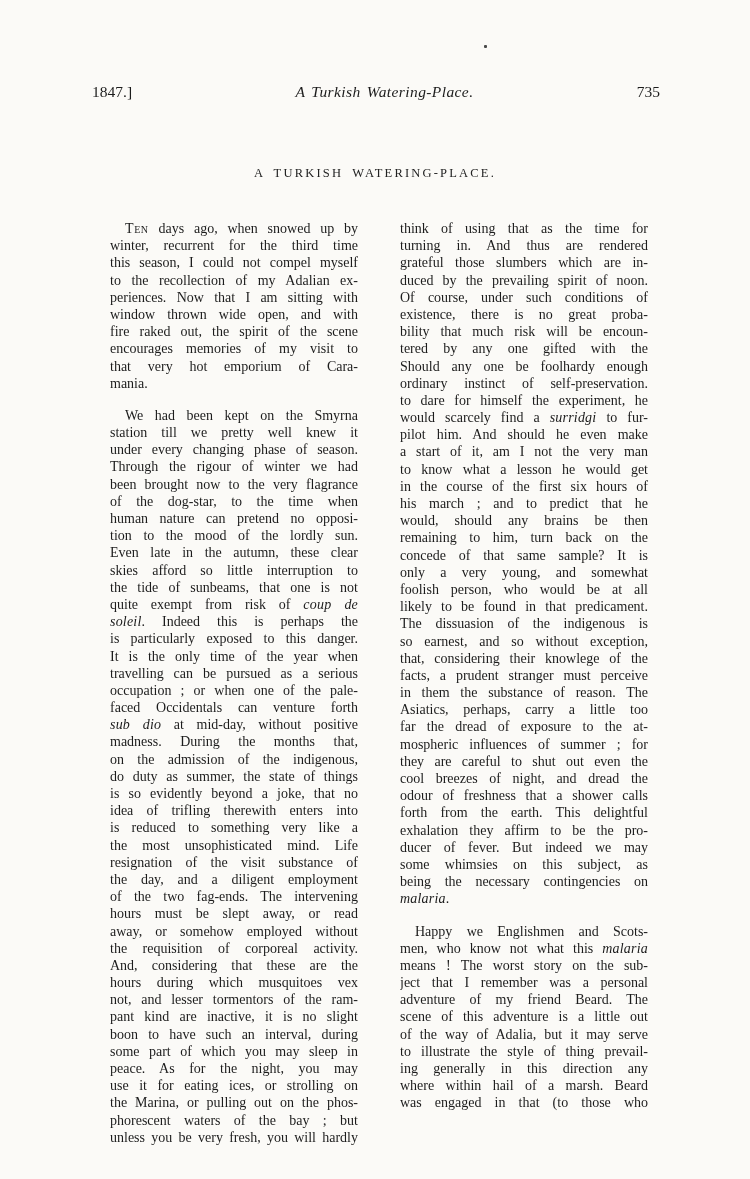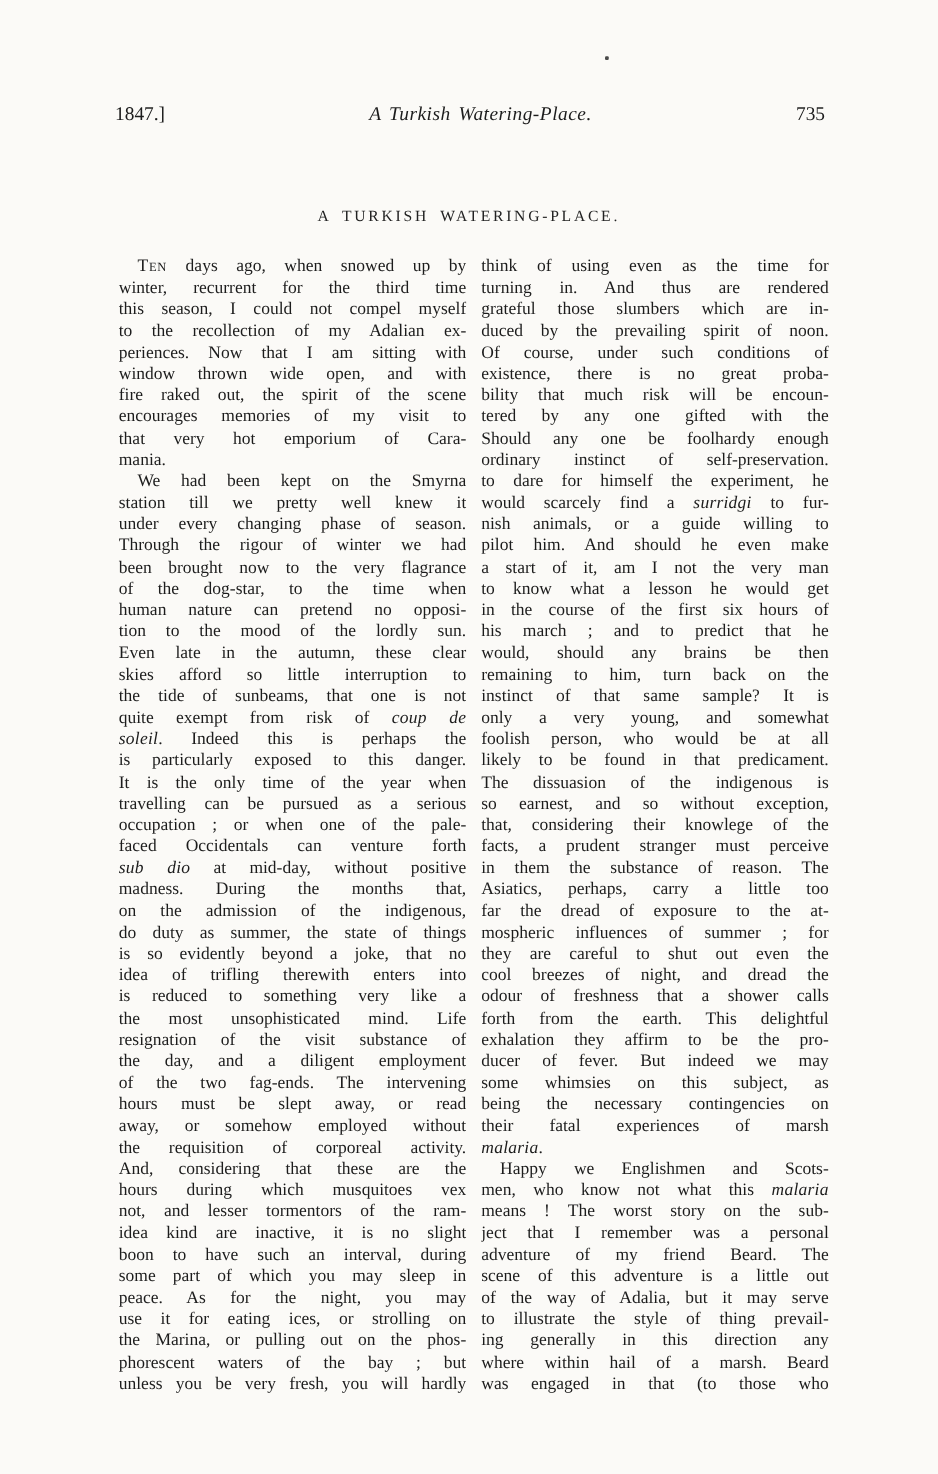--- a/index.html
+++ b/index.html
@@ -26,21 +26,21 @@
     position:absolute; top:166px; left:0; width:750px;
     text-align:center;
     font-size:12.5px; letter-spacing:2.2px; word-spacing:4px;
     color:#222;
   }
   .columns {
     position:absolute; top:205px; left:95px;
     display:flex; gap:12px;
   }
   .column { width:278px; }
-  .para { margin:0; }
+  .para { margin:15px; }
   .line {
     font-size:14px;
     line-height:17.2px;
     text-align:justify;
     text-align-last:justify;
     text-justify:inter-word;
     white-space:normal;
     overflow:hidden;
     height:17.2px;
   }
@@ -107,73 +107,71 @@
           <div class="line">the most unsophisticated mind.  Life</div>
           <div class="line">resignation of the visit substance of</div>
           <div class="line">the day, and a diligent employment</div>
           <div class="line">of the two fag-ends.  The intervening</div>
           <div class="line">hours must be slept away, or read</div>
           <div class="line">away, or somehow employed without</div>
           <div class="line">the requisition of corporeal activity.</div>
           <div class="line">And, considering that these are the</div>
           <div class="line">hours during which musquitoes vex</div>
           <div class="line">not, and lesser tormentors of the ram-</div>
-          <div class="line">idea kind are inactive, it is no slight</div>
+          <div class="line">pant kind are inactive, it is no slight</div>
           <div class="line">boon to have such an interval, during</div>
           <div class="line">some part of which you may sleep in</div>
           <div class="line">peace.  As for the night, you may</div>
           <div class="line">use it for eating ices, or strolling on</div>
           <div class="line">the Marina, or pulling out on the phos-</div>
           <div class="line">phorescent waters of the bay ; but</div>
           <div class="line">unless you be very fresh, you will hardly</div>
         </div>
       </div>
     <div class="column" id="col-right">
         <div class="para">
-          <div class="line">think of using even as the time for</div>
+          <div class="line">think of using that as the time for</div>
           <div class="line">turning in.  And thus are rendered</div>
           <div class="line">grateful those slumbers which are in-</div>
           <div class="line">duced by the prevailing spirit of noon.</div>
           <div class="line">Of course, under such conditions of</div>
           <div class="line">existence, there is no great proba-</div>
           <div class="line">bility that much risk will be encoun-</div>
           <div class="line">tered by any one gifted with the</div>
           <div class="line">Should any one be foolhardy enough</div>
           <div class="line">ordinary instinct of self-preservation.</div>
           <div class="line">to dare for himself the experiment, he</div>
           <div class="line">would scarcely find a <i>surridgi</i> to fur-</div>
-          <div class="line">nish animals, or a guide willing to</div>
           <div class="line">pilot him.  And should he even make</div>
           <div class="line">a start of it, am I not the very man</div>
           <div class="line">to know what a lesson he would get</div>
           <div class="line">in the course of the first six hours of</div>
           <div class="line">his march ; and to predict that he</div>
           <div class="line">would, should any brains be then</div>
           <div class="line">remaining to him, turn back on the</div>
-          <div class="line">instinct of that same sample?  It is</div>
+          <div class="line">concede of that same sample?  It is</div>
           <div class="line">only a very young, and somewhat</div>
           <div class="line">foolish person, who would be at all</div>
           <div class="line">likely to be found in that predicament.</div>
           <div class="line">The dissuasion of the indigenous is</div>
           <div class="line">so earnest, and so without exception,</div>
           <div class="line">that, considering their knowlege of the</div>
           <div class="line">facts, a prudent stranger must perceive</div>
           <div class="line">in them the substance of reason.  The</div>
           <div class="line">Asiatics, perhaps, carry a little too</div>
           <div class="line">far the dread of exposure to the at-</div>
           <div class="line">mospheric influences of summer ; for</div>
           <div class="line">they are careful to shut out even the</div>
           <div class="line">cool breezes of night, and dread the</div>
           <div class="line">odour of freshness that a shower calls</div>
           <div class="line">forth from the earth.  This delightful</div>
           <div class="line">exhalation they affirm to be the pro-</div>
           <div class="line">ducer of fever.  But indeed we may</div>
           <div class="line">some whimsies on this subject, as</div>
           <div class="line">being the necessary contingencies on</div>
-          <div class="line">their fatal experiences of marsh</div>
           <div class="line para-end"><i>malaria</i>.</div>
         </div>
         <div class="para indent">
           <div class="line">Happy we Englishmen and Scots-</div>
           <div class="line">men, who know not what this <i>malaria</i></div>
           <div class="line">means !  The worst story on the sub-</div>
           <div class="line">ject that I remember was a personal</div>
           <div class="line">adventure of my friend Beard.  The</div>
           <div class="line">scene of this adventure is a little out</div>
           <div class="line">of the way of Adalia, but it may serve</div>

